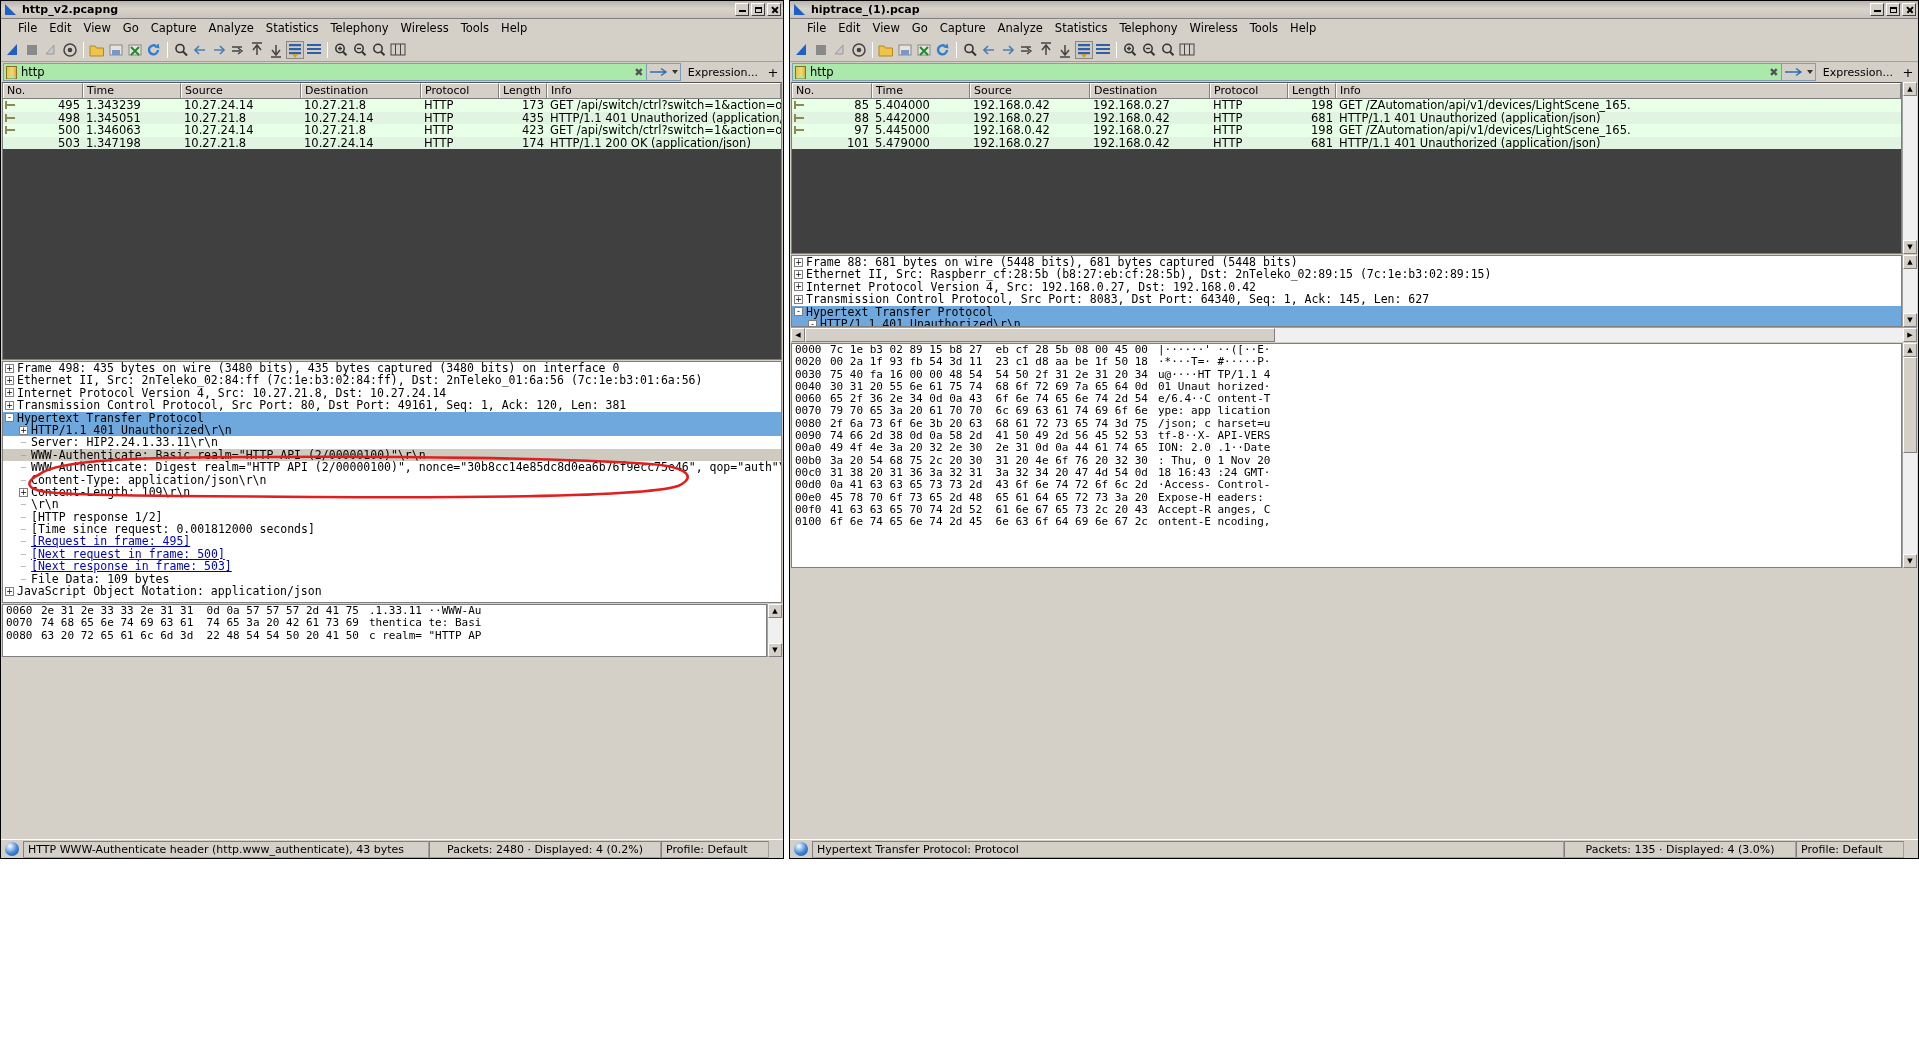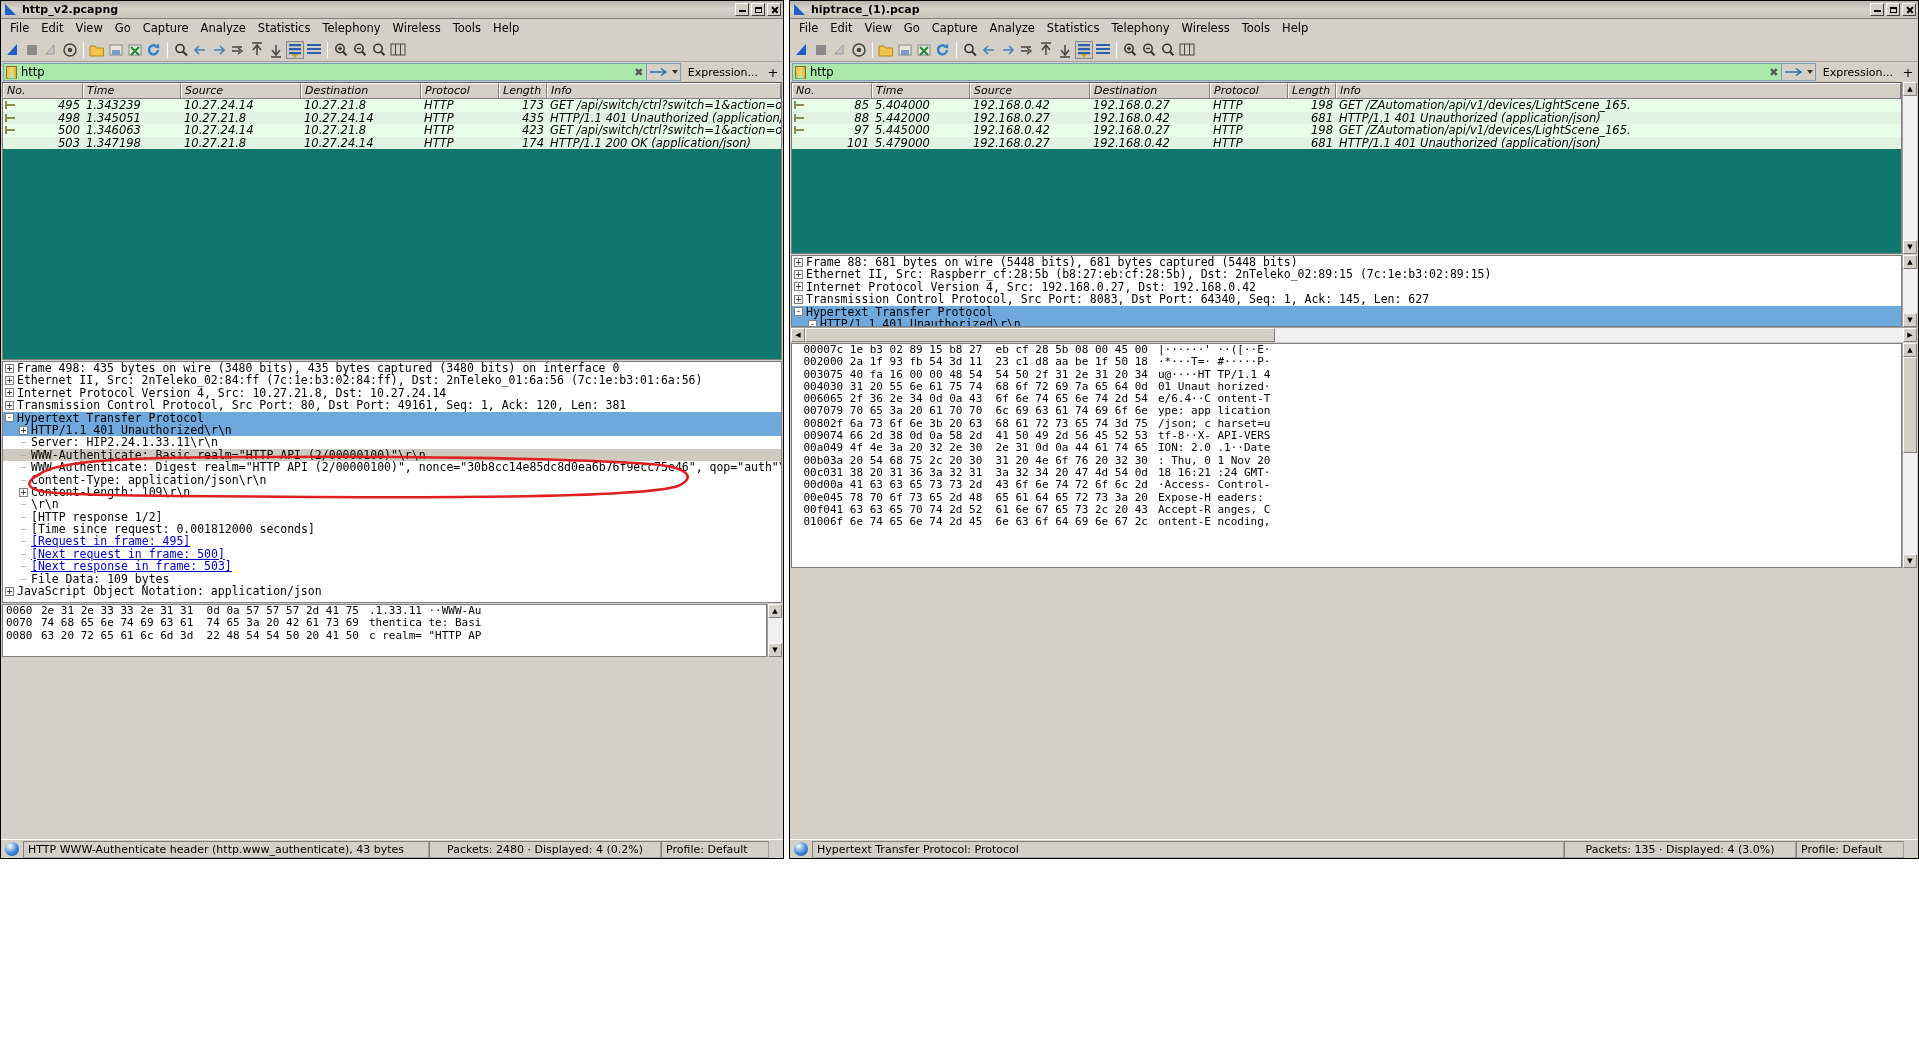--- a/index.html
+++ b/index.html
@@ -49,21 +49,21 @@
   }
   .tb-btn i { position:absolute; display:block; background:#000; }
   .btn-min i { left:3px; bottom:3px; width:7px; height:2px; }
   .btn-max i { left:3px; top:3px; width:7px; height:6px; border:1px solid #000; background:transparent; border-top-width:2px;}
   .btn-close i.a { left:3px; top:5px; width:8px; height:1.5px; transform: rotate(45deg); }
   .btn-close i.b { left:3px; top:5px; width:8px; height:1.5px; transform: rotate(-45deg); }
 
   
   .menubar {
     height: 19px; background: #d4d0c8; display: flex; align-items: center;
-    padding-left: 3px; font-size: 11.5px; color:#000; flex:none;
+    padding-left: 11px; font-size: 11.5px; color:#000; flex:none;
     border-bottom: 1px solid #d4d0c8;
   }
   .menubar span { padding: 2px 6px; white-space: nowrap; }
 
   
   .toolbar {
     height: 24px; background: #d4d0c8; display:flex; align-items:center;
     padding: 0 3px; gap: 1px; flex:none;
     border-bottom: 1px solid #a0a0a0;
   }
@@ -103,22 +103,22 @@
     border-left:none; display:flex; align-items:center; justify-content:center;
     color:#2a6fb5; font-size:10px; gap:2px;
   }
   .filter-expr {
     flex:none; padding: 0 7px; display:flex; align-items:center;
     font-size:11px; color:#000;
   }
   .filter-plus { width:16px; flex:none; display:flex; align-items:center; justify-content:center; font-size:13px;}
 
   
-  .packet-list { background:#0f766e; border:1px solid #7f7f7f; border-top-color:#555;
-                 display:flex; flex-direction:column; overflow:hidden;font-style:italic; }
+  .packet-list { background:#404040; border:1px solid #7f7f7f; border-top-color:#555;
+                 display:flex; flex-direction:column; overflow:hidden; }
   .pl-header { display:flex; background:#d4d0c8; height:16px; flex:none;
                border-bottom:1px solid #808080; }
   .pl-header div {
     border-right:1px solid #808080; border-top:1px solid #fff; border-left:1px solid #fff;
     font-size:11px; padding-left:3px; line-height:14px; overflow:hidden; white-space:nowrap;
     background:#d4d0c8;
   }
   .pl-rows { flex:1; overflow:hidden; font-family:"DejaVu Sans", sans-serif; font-size:11.5px; }
   .pl-row { display:flex; height:12.5px; line-height:12.5px; white-space:nowrap; }
   .pl-row > div { overflow:hidden; padding:0 3px; }
@@ -842,33 +842,33 @@
     </div>
 
     <div class="hscroll" style="margin:0 1px;">
       <div class="hs-btn">◀</div>
       <div class="hs-thumb" style="width:470px;"></div>
       <div class="hs-track"></div>
       <div class="hs-btn">▶</div>
     </div>
 
     <div style="display:flex; height:225px; margin:1px;">
-      <div class="hex-pane" style="flex:1;text-align:right;">
+      <div class="hex-pane" style="flex:1;">
         <div id="right-hex">
             <div class="hx-row"><span class="hx-off">0000</span><span class="hx-bytes">7c 1e b3 02 89 15 b8 27  eb cf 28 5b 08 00 45 00</span><span class="hx-asc">|······' ··([··E·</span></div>
             <div class="hx-row"><span class="hx-off">0020</span><span class="hx-bytes">00 2a 1f 93 fb 54 3d 11  23 c1 d8 aa be 1f 50 18</span><span class="hx-asc">·*···T=· #·····P·</span></div>
             <div class="hx-row"><span class="hx-off">0030</span><span class="hx-bytes">75 40 fa 16 00 00 48 54  54 50 2f 31 2e 31 20 34</span><span class="hx-asc">u@····HT TP/1.1 4</span></div>
             <div class="hx-row"><span class="hx-off">0040</span><span class="hx-bytes">30 31 20 55 6e 61 75 74  68 6f 72 69 7a 65 64 0d</span><span class="hx-asc">01 Unaut horized·</span></div>
             <div class="hx-row"><span class="hx-off">0060</span><span class="hx-bytes">65 2f 36 2e 34 0d 0a 43  6f 6e 74 65 6e 74 2d 54</span><span class="hx-asc">e/6.4··C ontent-T</span></div>
             <div class="hx-row"><span class="hx-off">0070</span><span class="hx-bytes">79 70 65 3a 20 61 70 70  6c 69 63 61 74 69 6f 6e</span><span class="hx-asc">ype: app lication</span></div>
             <div class="hx-row"><span class="hx-off">0080</span><span class="hx-bytes">2f 6a 73 6f 6e 3b 20 63  68 61 72 73 65 74 3d 75</span><span class="hx-asc">/json; c harset=u</span></div>
             <div class="hx-row"><span class="hx-off">0090</span><span class="hx-bytes">74 66 2d 38 0d 0a 58 2d  41 50 49 2d 56 45 52 53</span><span class="hx-asc">tf-8··X- API-VERS</span></div>
             <div class="hx-row"><span class="hx-off">00a0</span><span class="hx-bytes">49 4f 4e 3a 20 32 2e 30  2e 31 0d 0a 44 61 74 65</span><span class="hx-asc">ION: 2.0 .1··Date</span></div>
             <div class="hx-row"><span class="hx-off">00b0</span><span class="hx-bytes">3a 20 54 68 75 2c 20 30  31 20 4e 6f 76 20 32 30</span><span class="hx-asc">: Thu, 0 1 Nov 20</span></div>
-            <div class="hx-row"><span class="hx-off">00c0</span><span class="hx-bytes">31 38 20 31 36 3a 32 31  3a 32 34 20 47 4d 54 0d</span><span class="hx-asc">18 16:21 :24 GMT·</span></div>
+            <div class="hx-row"><span class="hx-off">00c0</span><span class="hx-bytes">31 38 20 31 36 3a 32 31  3a 32 34 20 47 4d 54 0d</span><span class="hx-asc">18 16:43 :24 GMT·</span></div>
             <div class="hx-row"><span class="hx-off">00d0</span><span class="hx-bytes">0a 41 63 63 65 73 73 2d  43 6f 6e 74 72 6f 6c 2d</span><span class="hx-asc">·Access- Control-</span></div>
             <div class="hx-row"><span class="hx-off">00e0</span><span class="hx-bytes">45 78 70 6f 73 65 2d 48  65 61 64 65 72 73 3a 20</span><span class="hx-asc">Expose-H eaders: </span></div>
             <div class="hx-row"><span class="hx-off">00f0</span><span class="hx-bytes">41 63 63 65 70 74 2d 52  61 6e 67 65 73 2c 20 43</span><span class="hx-asc">Accept-R anges, C</span></div>
             <div class="hx-row"><span class="hx-off">0100</span><span class="hx-bytes">6f 6e 74 65 6e 74 2d 45  6e 63 6f 64 69 6e 67 2c</span><span class="hx-asc">ontent-E ncoding,</span></div>
           </div>
       </div>
       <div class="vscroll">
         <div class="vs-btn">▲</div>
         <div class="vs-thumb" style="height:96px;"></div>
         <div class="vs-track"></div>

